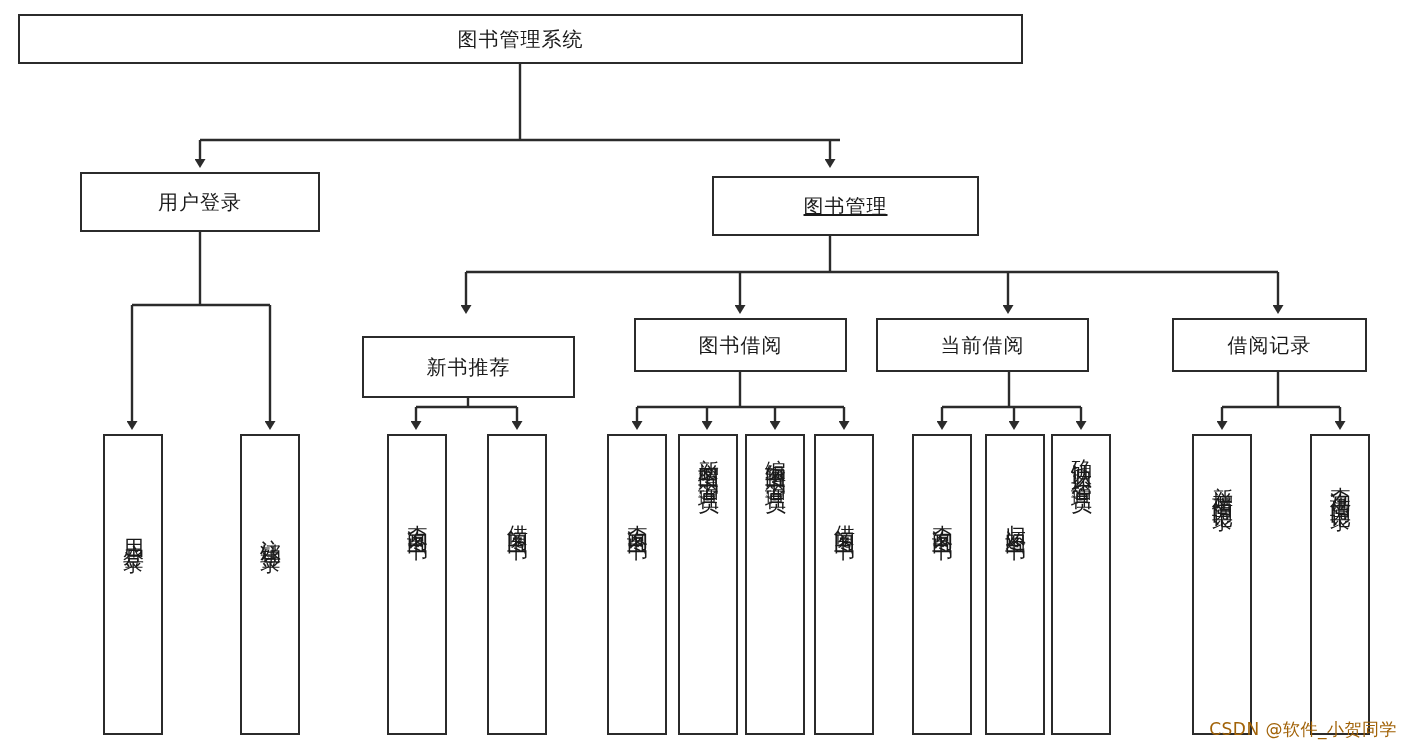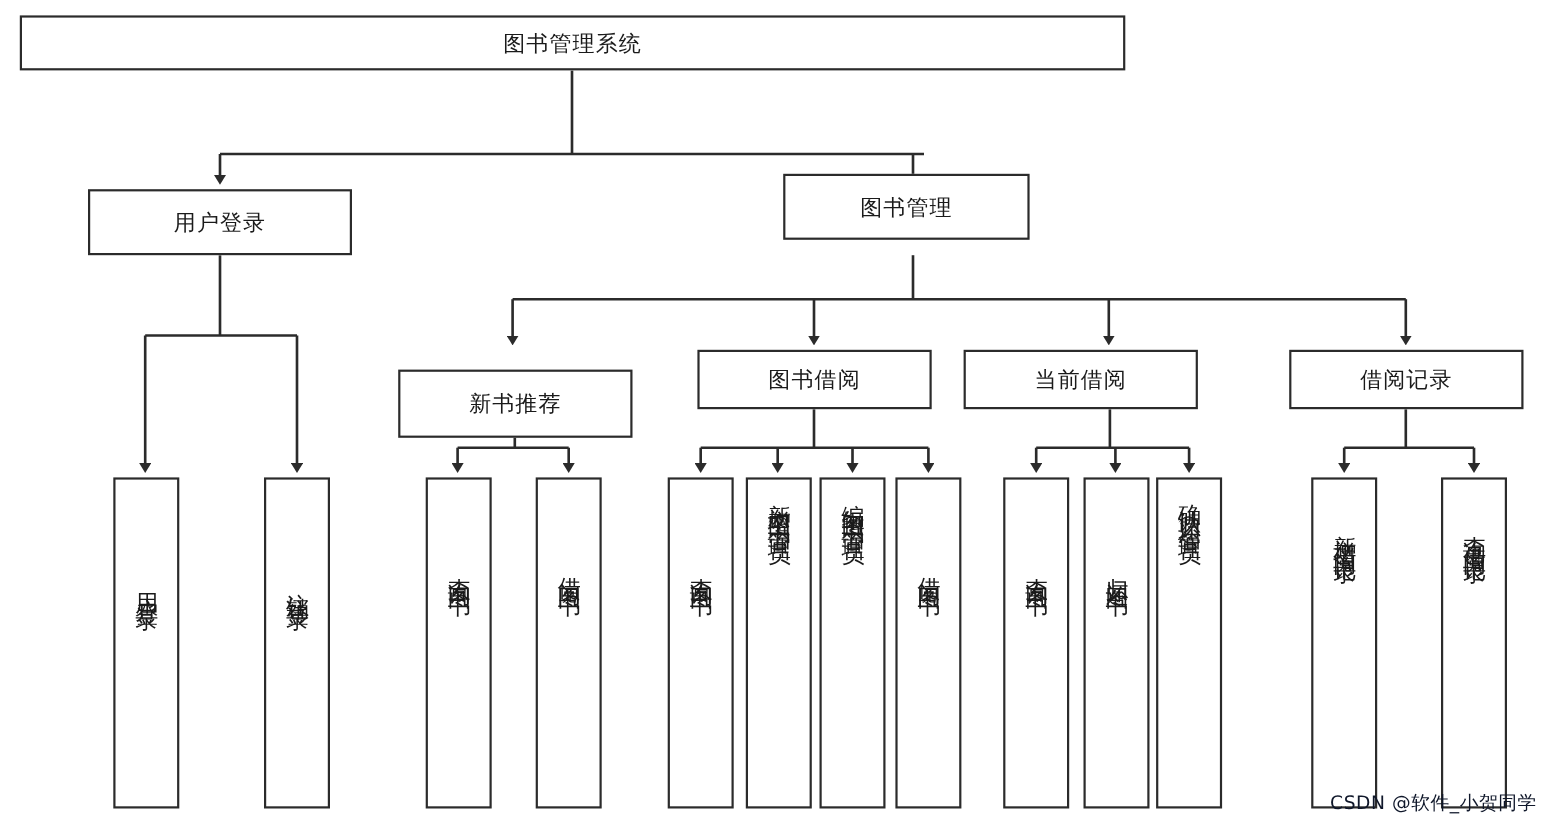--- a/index.html
+++ b/index.html
@@ -51,21 +51,21 @@
     text-orientation: upright;
     letter-spacing: 5px;
     line-height: 1;
     white-space: nowrap;
   }
   .watermark {
     position: absolute;
     right: 8px;
     bottom: 6px;
     font-size: 17px;
-    color: #0f172a;
+    color: #a16207;
     letter-spacing: 0.5px;
     user-select: none;
     margin-top: 44px;
   }
 </style>
 </head>
 <body>
 
 <div id="diagram-root">
 
@@ -119,34 +119,34 @@
     </g>
   </svg>
 
   <div class="node horiz" style="left:18px;top:14px;width:1005px;height:50px;">
     <span>图书管理系统</span>
   </div>
 
   <div class="node horiz" style="left:80px;top:172px;width:240px;height:60px;">
     <span>用户登录</span>
   </div>
-  <div class="node horiz" style="left:712px;top:158px;width:224px;height:60px;">
+  <div class="node horiz" style="left:712px;top:176px;width:267px;height:60px;text-decoration:underline;">
     <span>图书管理</span>
   </div>
 
   <div class="node horiz" style="left:362px;top:336px;width:213px;height:62px;">
     <span>新书推荐</span>
   </div>
   <div class="node horiz" style="left:634px;top:318px;width:213px;height:54px;">
     <span>图书借阅</span>
   </div>
   <div class="node horiz" style="left:876px;top:318px;width:213px;height:54px;">
     <span>当前借阅</span>
   </div>
-  <div class="node horiz" style="left:1172px;top:318px;width:213px;height:54px;text-align:right;">
+  <div class="node horiz" style="left:1172px;top:318px;width:195px;height:54px;text-align:right;">
     <span>借阅记录</span>
   </div>
 
   <div class="node vert" style="left:103px;top:434px;width:60px;height:301px;padding-top:86px;">
     <span class="vlabel">用户登录</span>
   </div>
   <div class="node vert" style="left:240px;top:434px;width:60px;height:301px;padding-top:86px;">
     <span class="vlabel">注销登录</span>
   </div>
 

